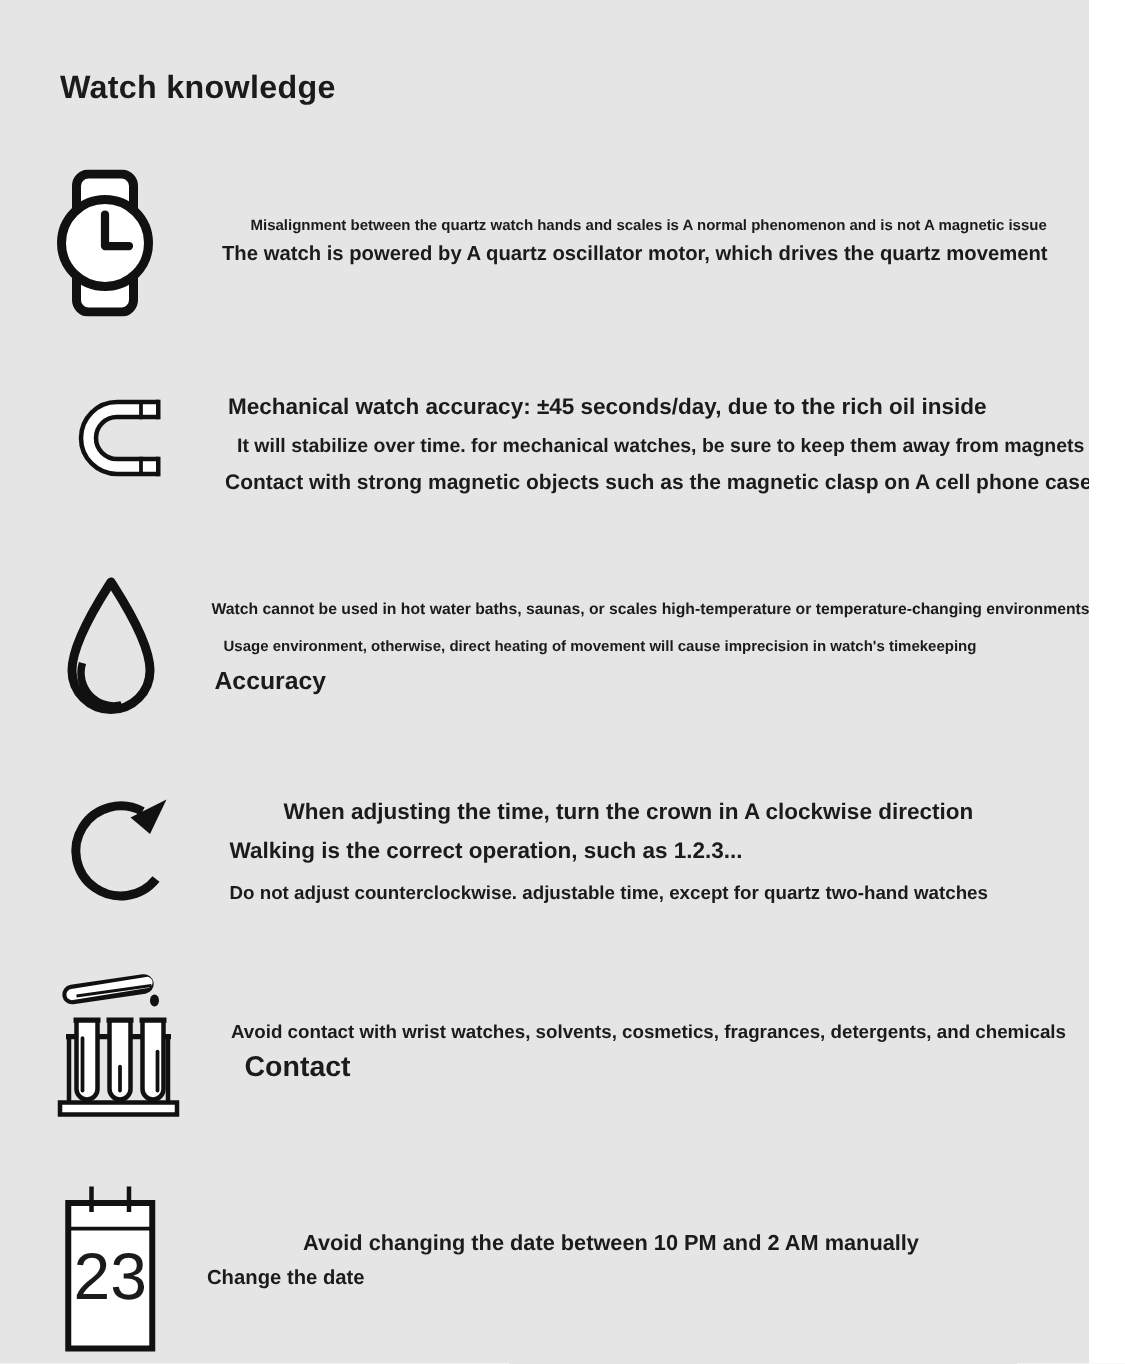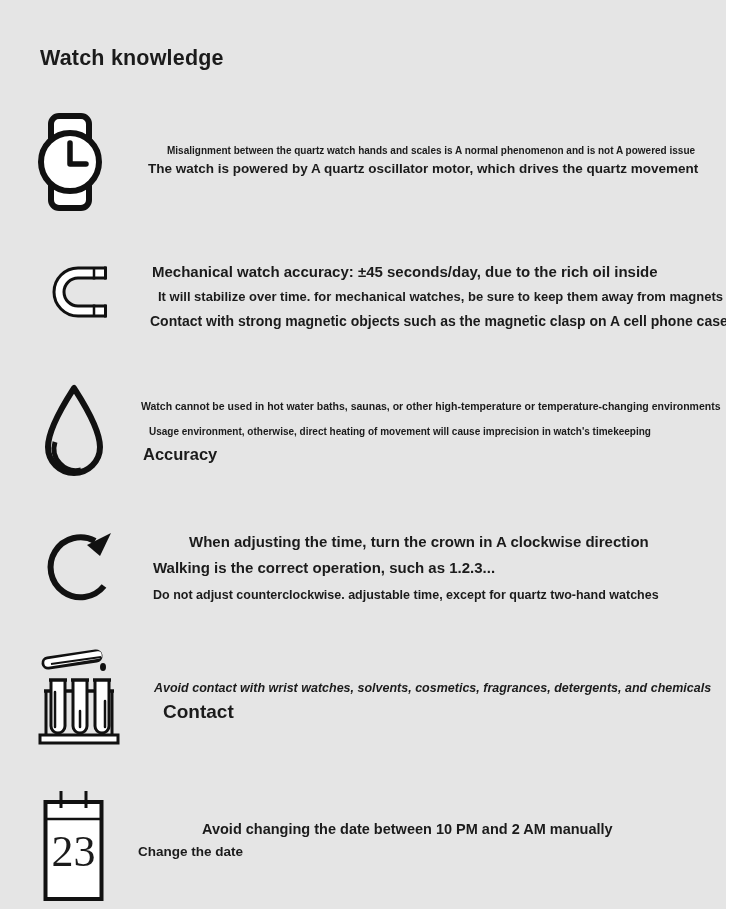--- a/index.html
+++ b/index.html
@@ -12,21 +12,21 @@
     color: #1b1b1b;
     overflow: hidden;
   }
   .title {
     position: absolute;
     left: 40px; top: 32px;
     font-size: 21.5px;
     font-weight: 700;
     letter-spacing: 0.2px;
   }
-  .icon { position: absolute; font-family: Liberation Serif, serif; }
+  .icon { position: absolute; }
   .icon svg { display: block; }
   .line {
     position: absolute;
     white-space: nowrap;
     font-weight: 700;
     color: #1b1b1b;
   }
   
   .icon-watch   { left: 35px;  top: 113px; }
   .s1-l1 { left: 167px; top: 145px; font-size: 10px; }
@@ -41,21 +41,21 @@
   .s3-l1 { left: 141px; top: 400px; font-size: 10.5px; }
   .s3-l2 { left: 149px; top: 426px; font-size: 10px; }
   .s3-l3 { left: 143px; top: 445px; font-size: 16.5px; }
   
   .icon-arrow   { left: 43px;  top: 524px; }
   .s4-l1 { left: 189px; top: 533px; font-size: 15px; }
   .s4-l2 { left: 153px; top: 559px; font-size: 15px; }
   .s4-l3 { left: 153px; top: 588px; font-size: 12.5px; }
   
   .icon-tubes   { left: 37px;  top: 645px; }
-  .s5-l1 { left: 154px; top: 681px; font-size: 12.5px; font-style: italic; }
+  .s5-l1 { left: 154px; top: 681px; font-size: 12.5px; }
   .s5-l2 { left: 141px; top: 701px; font-size: 19px; margin-left: 22px; }
   
   .icon-calendar{ left: 42px;  top: 789px; }
   .s6-l1 { left: 202px; top: 821px; font-size: 14.5px; }
   .s6-l2 { left: 138px; top: 844px; font-size: 13.5px; }
   .calendar-day {
     position: absolute;
     left: 0; top: 41px;
     width: 63px;
     text-align: center;
@@ -73,21 +73,21 @@
   <h1 class="title">Watch knowledge</h1>
 
   <section>
     <span class="icon icon-watch">
       <svg width="70" height="98" viewBox="0 0 70 98">
         <rect x="16" y="3" width="38" height="92" rx="8" fill="#ffffff" stroke="#111111" stroke-width="6"></rect>
         <circle cx="35" cy="49" r="29" fill="#ffffff" stroke="#111111" stroke-width="6"></circle>
         <path d="M35 30 V51 H51" fill="none" stroke="#111111" stroke-width="5.5" stroke-linecap="round" stroke-linejoin="round"></path>
       </svg>
     </span>
-    <div class="line s1-l1">Misalignment between the quartz watch hands and scales is A normal phenomenon and is not A powered issue</div>
+    <div class="line s1-l1">Misalignment between the quartz watch hands and scales is A normal phenomenon and is not A magnetic issue</div>
     <div class="line s1-l2">The watch is powered by A quartz oscillator motor, which drives the quartz movement</div>
   </section>
 
   <section>
     <span class="icon icon-magnet">
       <svg width="64" height="60" viewBox="0 0 64 60">
         <path d="M61 11 H33 A19 19 0 0 0 33 49 H61" fill="none" stroke="#111111" stroke-width="13"></path>
         <path d="M61 11 H33 A19 19 0 0 0 33 49 H61" fill="none" stroke="#ffffff" stroke-width="7"></path>
         <path d="M60.5 4.5 V17.5 M60.5 42.5 V55.5" fill="none" stroke="#111111" stroke-width="3"></path>
         <path d="M49 5 V17.5 M49 42.5 V55" fill="none" stroke="#111111" stroke-width="2.5"></path>
@@ -98,21 +98,21 @@
     <div class="line s2-l3">Contact with strong magnetic objects such as the magnetic clasp on A cell phone case</div>
   </section>
 
   <section>
     <span class="icon icon-drop">
       <svg width="68" height="97" viewBox="0 0 68 97">
         <path d="M34 5 C29 13 8 44 8 64 a26 26 0 0 0 52 0 C60 44 39 13 34 5 Z" fill="none" stroke="#111111" stroke-width="6" stroke-linejoin="round"></path>
         <path d="M15 59 a22 22 0 0 0 26 28" fill="none" stroke="#111111" stroke-width="5"></path>
       </svg>
     </span>
-    <div class="line s3-l1">Watch cannot be used in hot water baths, saunas, or other high-temperature or temperature-changing environments</div>
+    <div class="line s3-l1">Watch cannot be used in hot water baths, saunas, or scales high-temperature or temperature-changing environments</div>
     <div class="line s3-l2">Usage environment, otherwise, direct heating of movement will cause imprecision in watch's timekeeping</div>
     <div class="line s3-l3">Accuracy</div>
   </section>
 
   <section>
     <span class="icon icon-arrow">
       <svg width="76" height="80" viewBox="0 0 76 80">
         <path d="M61 62 A30 30 0 1 1 52 17" fill="none" stroke="#111111" stroke-width="6"></path>
         <polygon points="44,21 68,9 57,32" fill="#111111"></polygon>
       </svg>

